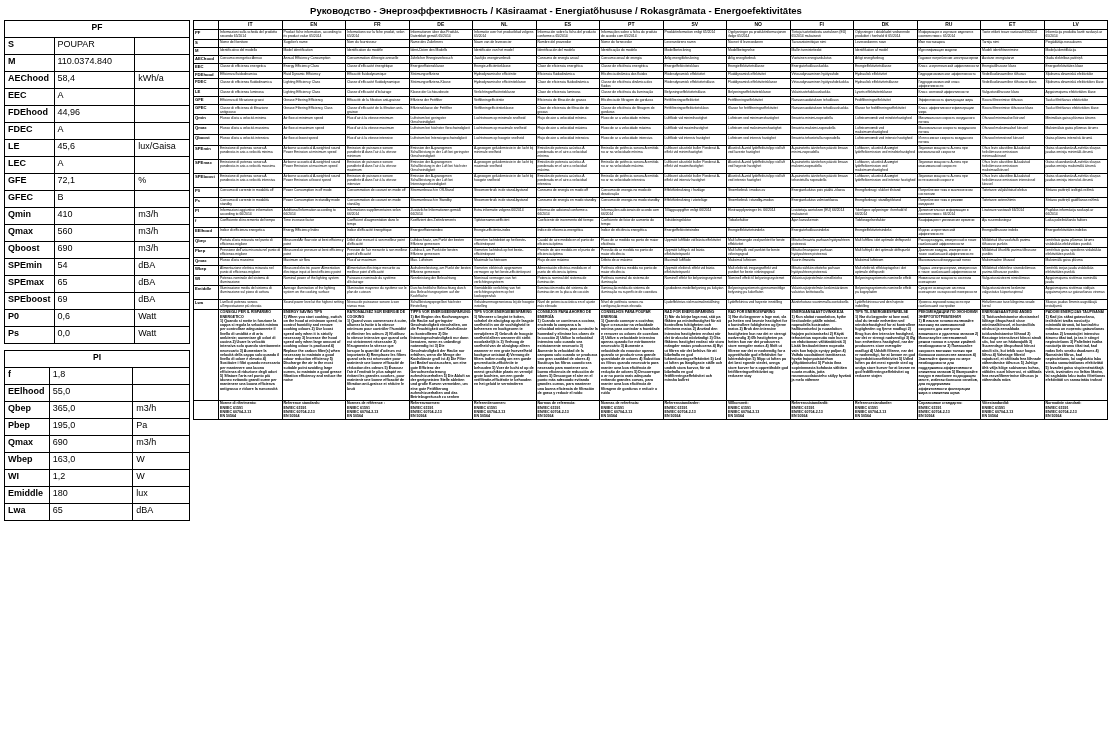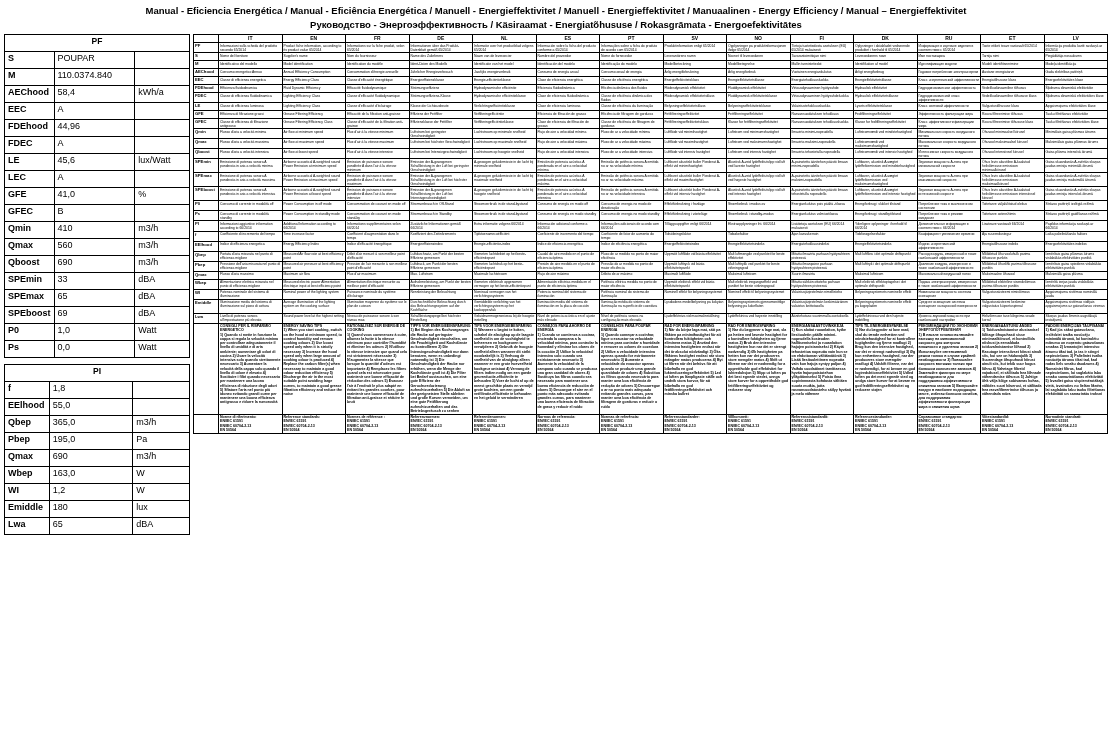--- a/index.html
+++ b/index.html
@@ -27,21 +27,20 @@
   .rt .rowlabel{width:22px;}
   .rt tr.hdrrow td{background:#fff;}
   .rt td.big{font-weight:bold;font-size:3.6px;}
 </style>
 </head>
 <body>
 
 <div class="page">
 
   <div class="title">
-    <div>Manual - Eficiencia Energética / Manual - Eficiência Energética / Manuell - Energieffektivitet / Manuell - Energieffektivitet / Manuaalinen - Energy Efficiency / Manual – Energieffektivitet</div>
     <div>Руководство - Энергоэффективность / Käsiraamat - Energiatõhususe / Rokasgrāmata - Energoefektivitātes</div>
   </div>
 
   <div class="body">
 
     <div class="left">
       <table class="lt">
         <tbody id="left-table-1">
             <tr>
               <td colspan="3" class="hdr">PF</td>
@@ -72,30 +71,30 @@
               <td class="unit"></td>
             </tr>
             <tr>
               <td class="code">FDEC</td>
               <td class="val">A</td>
               <td class="unit"></td>
             </tr>
             <tr>
               <td class="code">LE</td>
               <td class="val">45,6</td>
-              <td class="unit">lux/Watt</td>
+              <td class="unit">lux/Gaisa</td>
             </tr>
             <tr>
               <td class="code">LEC</td>
               <td class="val">A</td>
               <td class="unit"></td>
             </tr>
             <tr>
               <td class="code">GFE</td>
-              <td class="val">41,0</td>
+              <td class="val">72,1</td>
               <td class="unit">%</td>
             </tr>
             <tr>
               <td class="code">GFEC</td>
               <td class="val">B</td>
               <td class="unit"></td>
             </tr>
             <tr>
               <td class="code">Qmin</td>
               <td class="val">410</td>
@@ -106,36 +105,36 @@
               <td class="val">560</td>
               <td class="unit">m3/h</td>
             </tr>
             <tr>
               <td class="code">Qboost</td>
               <td class="val">690</td>
               <td class="unit">m3/h</td>
             </tr>
             <tr>
               <td class="code">SPEmin</td>
-              <td class="val">33</td>
+              <td class="val">54</td>
               <td class="unit">dBA</td>
             </tr>
             <tr>
               <td class="code">SPEmax</td>
               <td class="val">65</td>
               <td class="unit">dBA</td>
             </tr>
             <tr>
               <td class="code">SPEboost</td>
               <td class="val">69</td>
               <td class="unit">dBA</td>
             </tr>
             <tr>
               <td class="code">P0</td>
-              <td class="val">1,0</td>
+              <td class="val">0,6</td>
               <td class="unit">Watt</td>
             </tr>
             <tr>
               <td class="code">Ps</td>
               <td class="val">0,0</td>
               <td class="unit">Watt</td>
             </tr>
           </tbody>
       </table>
       <div class="spacer"></div>

